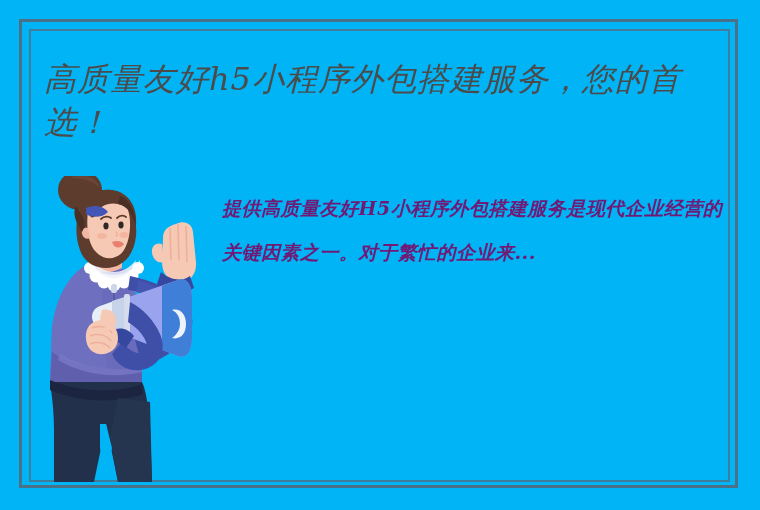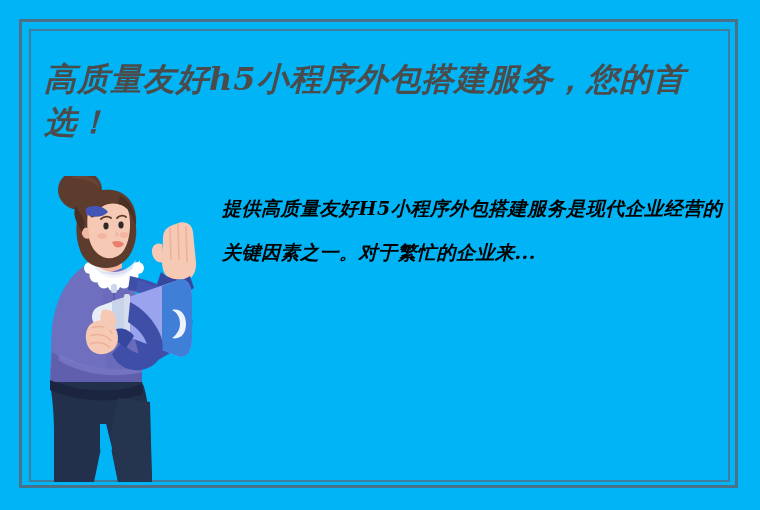--- a/index.html
+++ b/index.html
@@ -43,41 +43,41 @@
   }
 
   
   .headline {
     position: absolute;
     left: 44px;
     top: 58px;
     width: 684px;
     font-family: "DejaVu Serif", serif;
     font-style: italic;
-    font-weight: bold;
+    font-weight: normal;
     font-size: 32px;
     line-height: 43px;
     letter-spacing: 1px;
     color: #4b4b4b;
     white-space: pre-wrap;
   }
 
   
   .bodycopy {
     position: absolute;
     left: 222px;
     top: 186px;
     width: 508px;
     font-family: "DejaVu Serif", serif;
     font-style: italic;
     font-weight: bold;
     font-size: 19px;
     line-height: 44px;
     letter-spacing: 0.5px;
-    color: #000000;
+    color: #701a75;
   }
 
   
   .illustration {
     position: absolute;
     left: 30px;
     top: 176px;
     width: 190px;
     height: 310px;
   }

